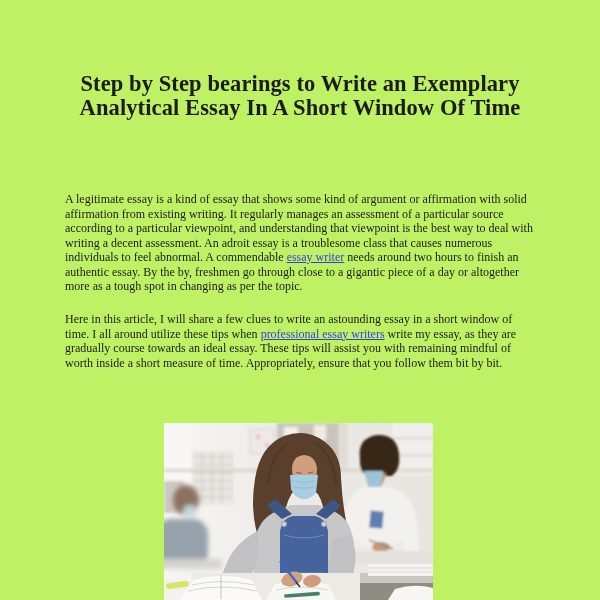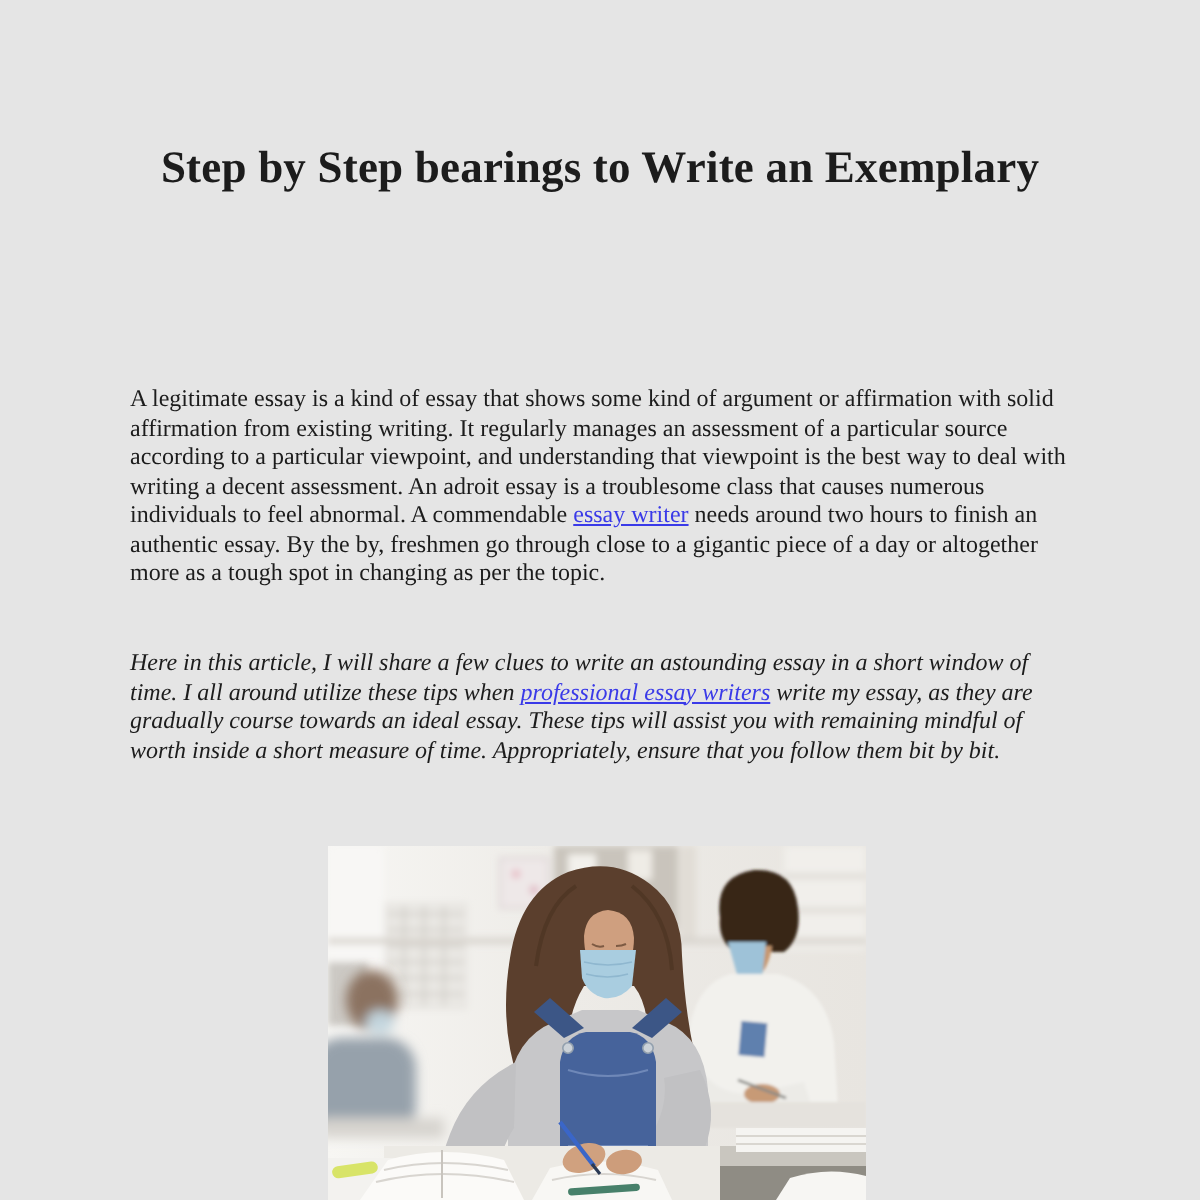--- a/index.html
+++ b/index.html
@@ -4,49 +4,50 @@
 <style>
   :root { --link-color:#3a3ae8; --text-color:#1c1c1c; }
   * { box-sizing: border-box; }
   html,body { margin:0; padding:0; }
   body {
     width:600px; height:600px; overflow:hidden;
     background:#ffffff;
     font-family:"Liberation Serif", serif;
     color:var(--text-color);
   }
-  .page { position:relative; width:600px; height:600px; background:#e5e5e5; }
+  .page { position:relative; width:600px; height:600px; background:#bef264; }
   .doc-title {
     position:absolute; top:72px; left:0; width:600px;
     margin:0; text-align:center;
     font-size:22.5px; line-height:24px; font-weight:bold;
     letter-spacing:0.1px;
   }
   .doc-title span { display:block; }
   .para {
     position:absolute; left:65px; width:474px;
     margin:0; font-size:12px; line-height:14.5px;
     text-align:left; color:var(--text-color);
   }
   #para1 { top:192px; }
-  #para2 { top:324px;font-style:italic; }
+  #para2 { top:312px; }
   .doclink { color:var(--link-color); text-decoration:underline; cursor:pointer; }
   .photo {
     position:absolute; left:164px; top:423px;
     width:269px; height:177px; margin:0; overflow:hidden;
   }
   .photo svg { display:block; }
 </style>
 </head>
 <body>
 
 <div class="page">
 
   <h1 class="doc-title">
     <span>Step by Step bearings to Write an Exemplary</span>
+    <span>Analytical Essay In A Short Window Of Time</span>
   </h1>
 
   <p class="para" id="para1"><span>A legitimate essay is a kind of essay that shows some kind of argument or affirmation with solid affirmation from existing writing. It regularly manages an assessment of a particular source according to a particular viewpoint, and understanding that viewpoint is the best way to deal with writing a decent assessment. An adroit essay is a troublesome class that causes numerous individuals to feel abnormal. A commendable </span><a class="doclink">essay writer</a><span> needs around two hours to finish an authentic essay. By the by, freshmen go through close to a gigantic piece of a day or altogether more as a tough spot in changing as per the topic.</span></p>
 
   <p class="para" id="para2"><span>Here in this article, I will share a few clues to write an astounding essay in a short window of time. I all around utilize these tips when </span><a class="doclink">professional essay writers</a><span> write my essay, as they are gradually course towards an ideal essay. These tips will assist you with remaining mindful of worth inside a short measure of time. Appropriately, ensure that you follow them bit by bit.</span></p>
 
   <figure class="photo" role="img" aria-label="Students wearing face masks writing at desks in a classroom">
     <svg width="269" height="177" viewBox="0 0 269 177" xmlns="http://www.w3.org/2000/svg">
       <defs>
         <filter id="blurBg" x="-20%" y="-20%" width="140%" height="140%">

